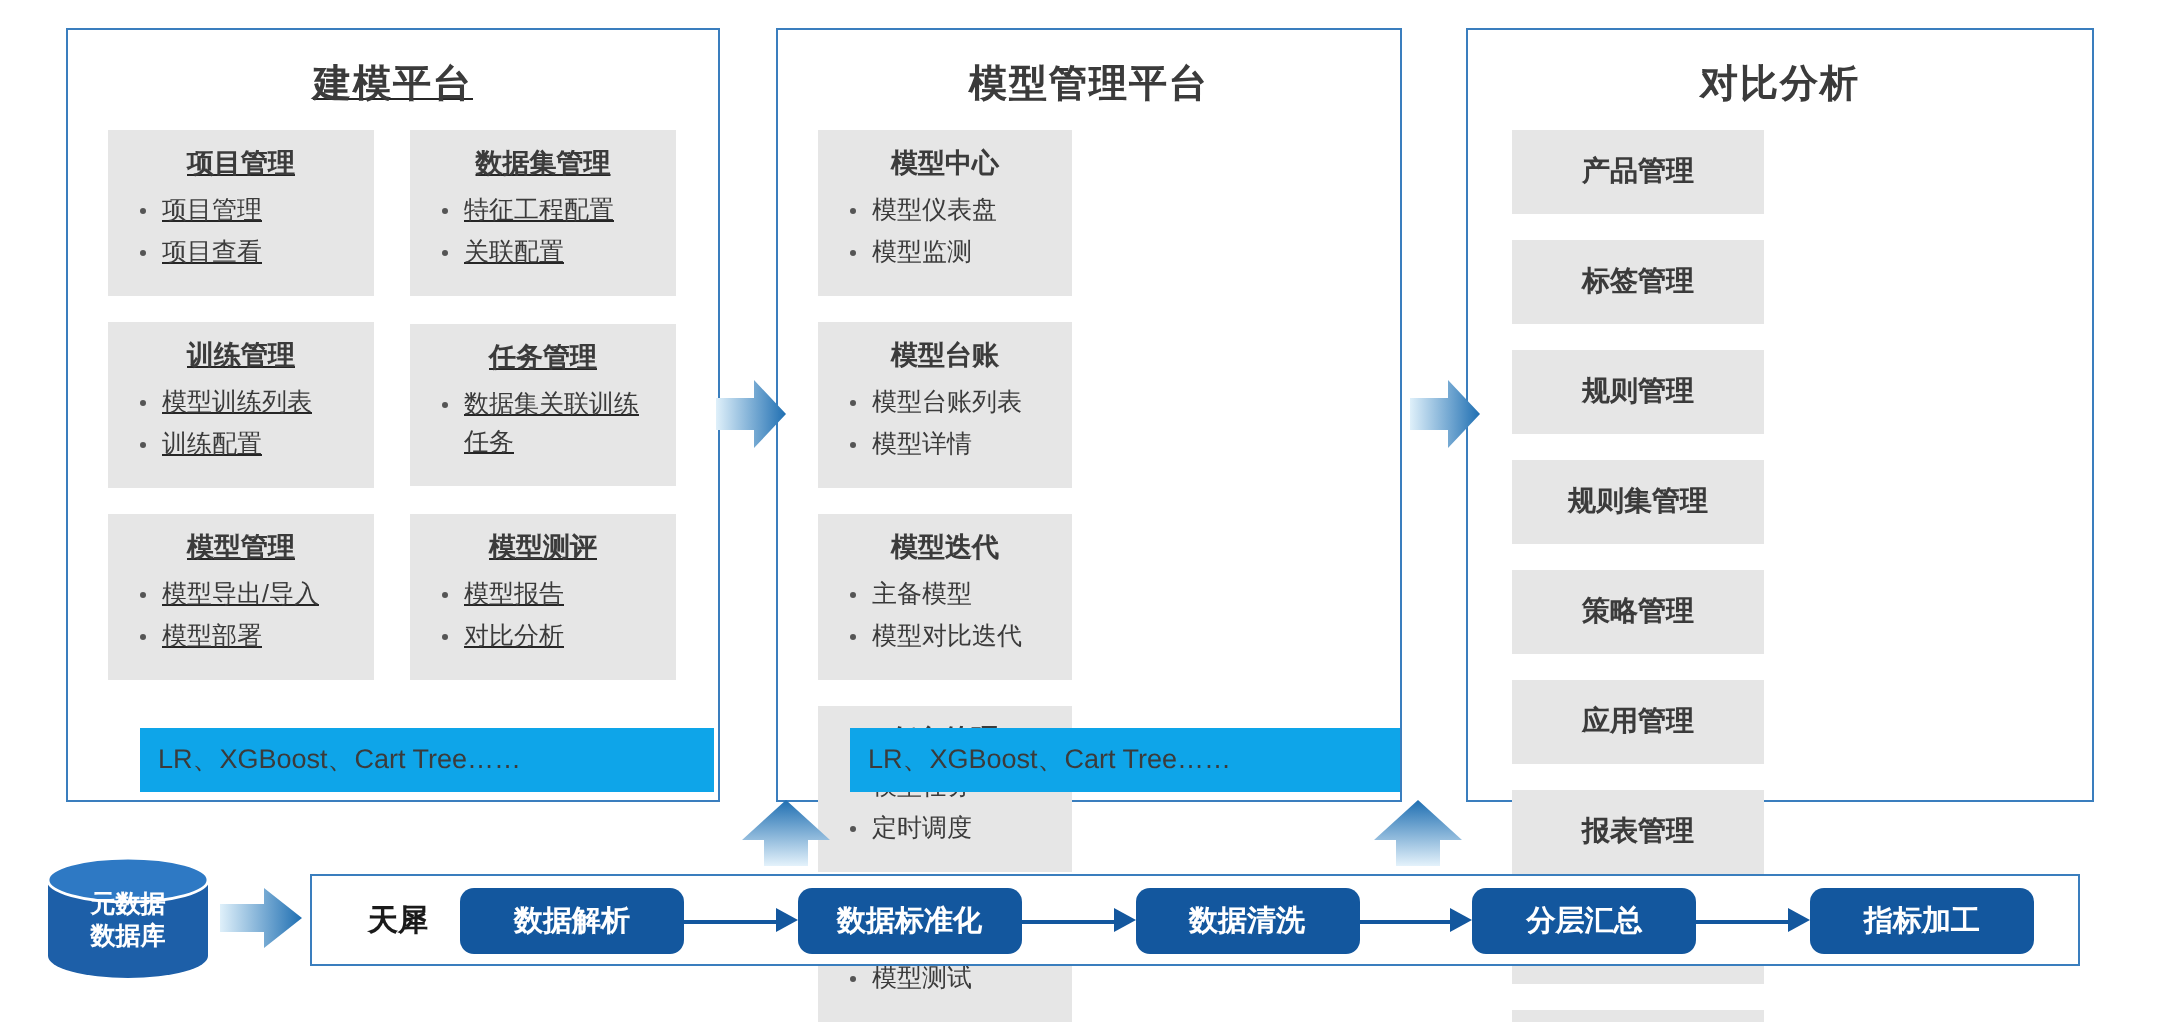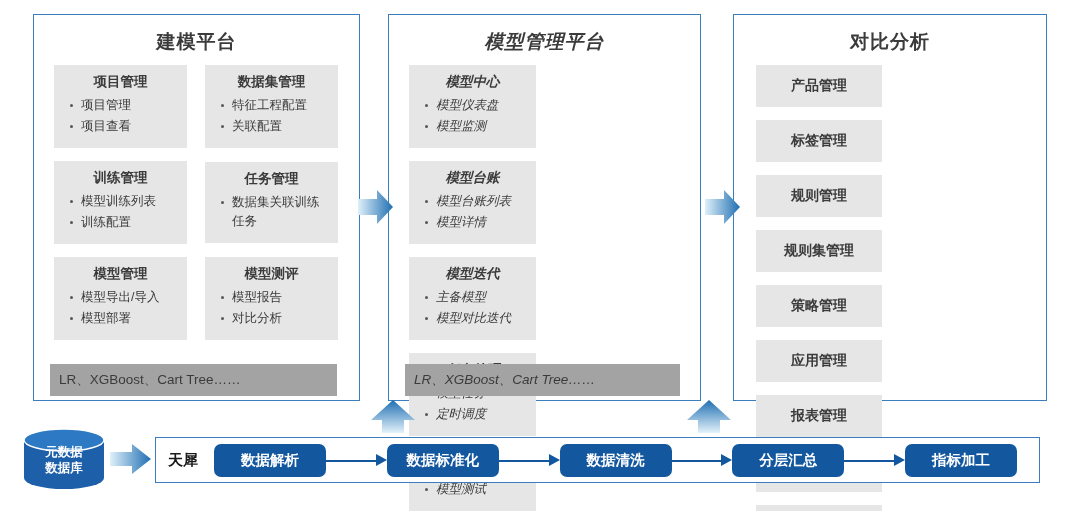--- a/index.html
+++ b/index.html
@@ -13,22 +13,22 @@
   }
   .stage{position:relative;width:1080px;height:511px;}
 
   
   .panel{
     position:absolute;
     background:#ffffff;
     border:1.6px solid #3A7EBE;
     box-sizing:border-box;
   }
-  #panel-modeling{left:33px;top:14px;width:327px;height:387px;}
-  #panel-model-mgmt{left:388px;top:14px;width:313px;height:387px;font-style:italic;}
+  #panel-modeling{left:33px;top:14px;width:327px;height:387px;text-decoration:underline;}
+  #panel-model-mgmt{left:388px;top:14px;width:313px;height:387px;}
   #panel-decision{left:733px;top:14px;width:314px;height:387px;}
 
   .panel-title{
     text-align:center;
     font-weight:bold;
     font-size:19px;
     color:#3b3b3b;
     letter-spacing:1px;
     margin-top:14px;
     margin-bottom:10px;
@@ -74,22 +74,22 @@
     position:absolute;
     left:2px;top:8px;
     width:3px;height:3px;
     background:#555;
     border-radius:50%;
   }
   .card.h-tall{min-height:85px;}
 
   .algo-bar{
     position:absolute;
-    left:16px;
-    background:#a3a3a3;
+    left:36px;
+    background:#0ea5e9;
     font-size:13.5px;
     color:#3b3b3b;
     padding:7px 0 7px 9px;
     box-sizing:border-box;
   }
   #panel-modeling .algo-bar{width:287px;top:349px;}
   #panel-model-mgmt .algo-bar{width:275px;top:349px;}
 
   
   .dgrid{
@@ -128,21 +128,21 @@
     border:1.4px solid #3A7EBE;
     background:#ffffff;
     box-sizing:border-box;
     display:flex;
     align-items:center;
   }
   .pipe-label{
     font-weight:bold;
     font-size:15px;
     color:#1a1a1a;
-    margin-left:12px;
+    margin-left:28px;
     margin-right:16px;
     white-space:nowrap;
   }
   .pill{
     background:#13579E;
     color:#ffffff;
     font-weight:bold;
     font-size:14.5px;
     border-radius:7px;
     height:33px;

